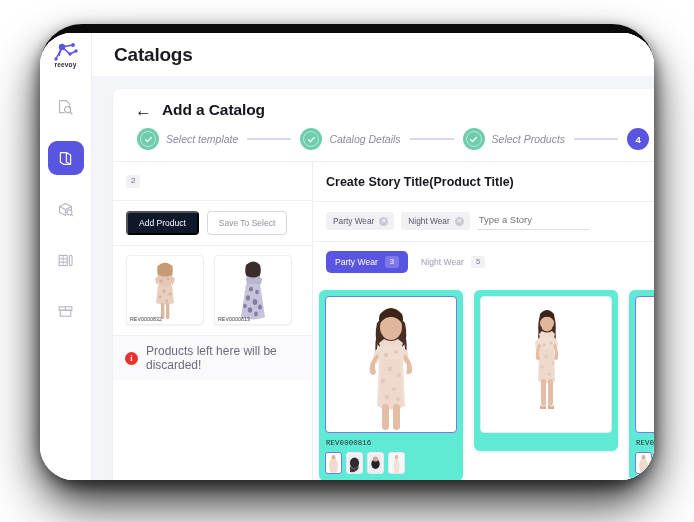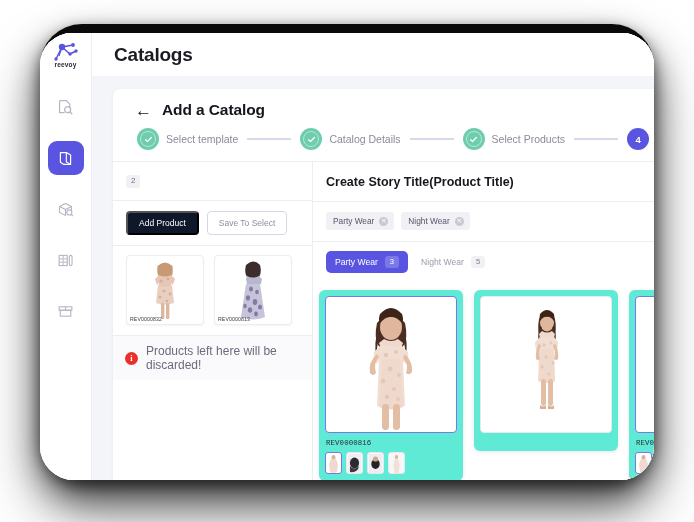--- a/index.html
+++ b/index.html
@@ -54,21 +54,21 @@
 
   
   #stepper{ display:flex; align-items:center; padding:9px 0 11px 2px; }
   .step{ display:flex; align-items:center; }
   .dot{ width:22px; height:22px; border-radius:50%; display:flex; align-items:center;
      justify-content:center; flex:0 0 22px; }
   .dot.done{ background:#6ecdad; }
   .dot.done .ring{ width:16px; height:16px; border-radius:50%; border:1.4px solid #b9e6d6;
      display:flex; align-items:center; justify-content:center; }
   .dot.current{ background:#5a55e0; color:#fff; font-size:9.5px; font-weight:700; }
-  .step-label{ font-size:10.5px; color:#8b8b9c; margin-left:7px; white-space:nowrap; }
+  .step-label{ font-size:10.5px; color:#8b8b9c; margin-left:7px; white-space:nowrap;font-style:italic; }
   .connector{ width:44px; height:1.4px; background:#d8d8ea; margin:0 9px; flex:0 0 44px; }
 
   #divider{ height:1px; background:#eceef3; }
 
   
   #panels{ display:flex; align-items:stretch; }
   #left-panel{ width:200px; flex:0 0 200px; border-right:1px solid #eceef3; }
   #right-panel{ flex:1 1 auto; min-width:0; }
 
   
@@ -356,20 +356,21 @@
 
                 <div class="story-row">
                   <span class="tag">
                     <span class="tag-label">Party Wear</span>
                     <span class="tag-x">✕</span>
                   </span>
                   <span class="tag">
                     <span class="tag-label">Night Wear</span>
                     <span class="tag-x">✕</span>
                   </span>
+                  <input class="story-input" type="text" placeholder="Type a Story" style="">
                 </div>
                 <div class="rp-sep"></div>
 
                 <div class="pill-row">
                   <span class="pill active">
                     <span class="pill-label">Party Wear</span>
                     <span class="pill-count">3</span>
                   </span>
                   <span class="pill">
                     <span class="pill-label">Night Wear</span>

